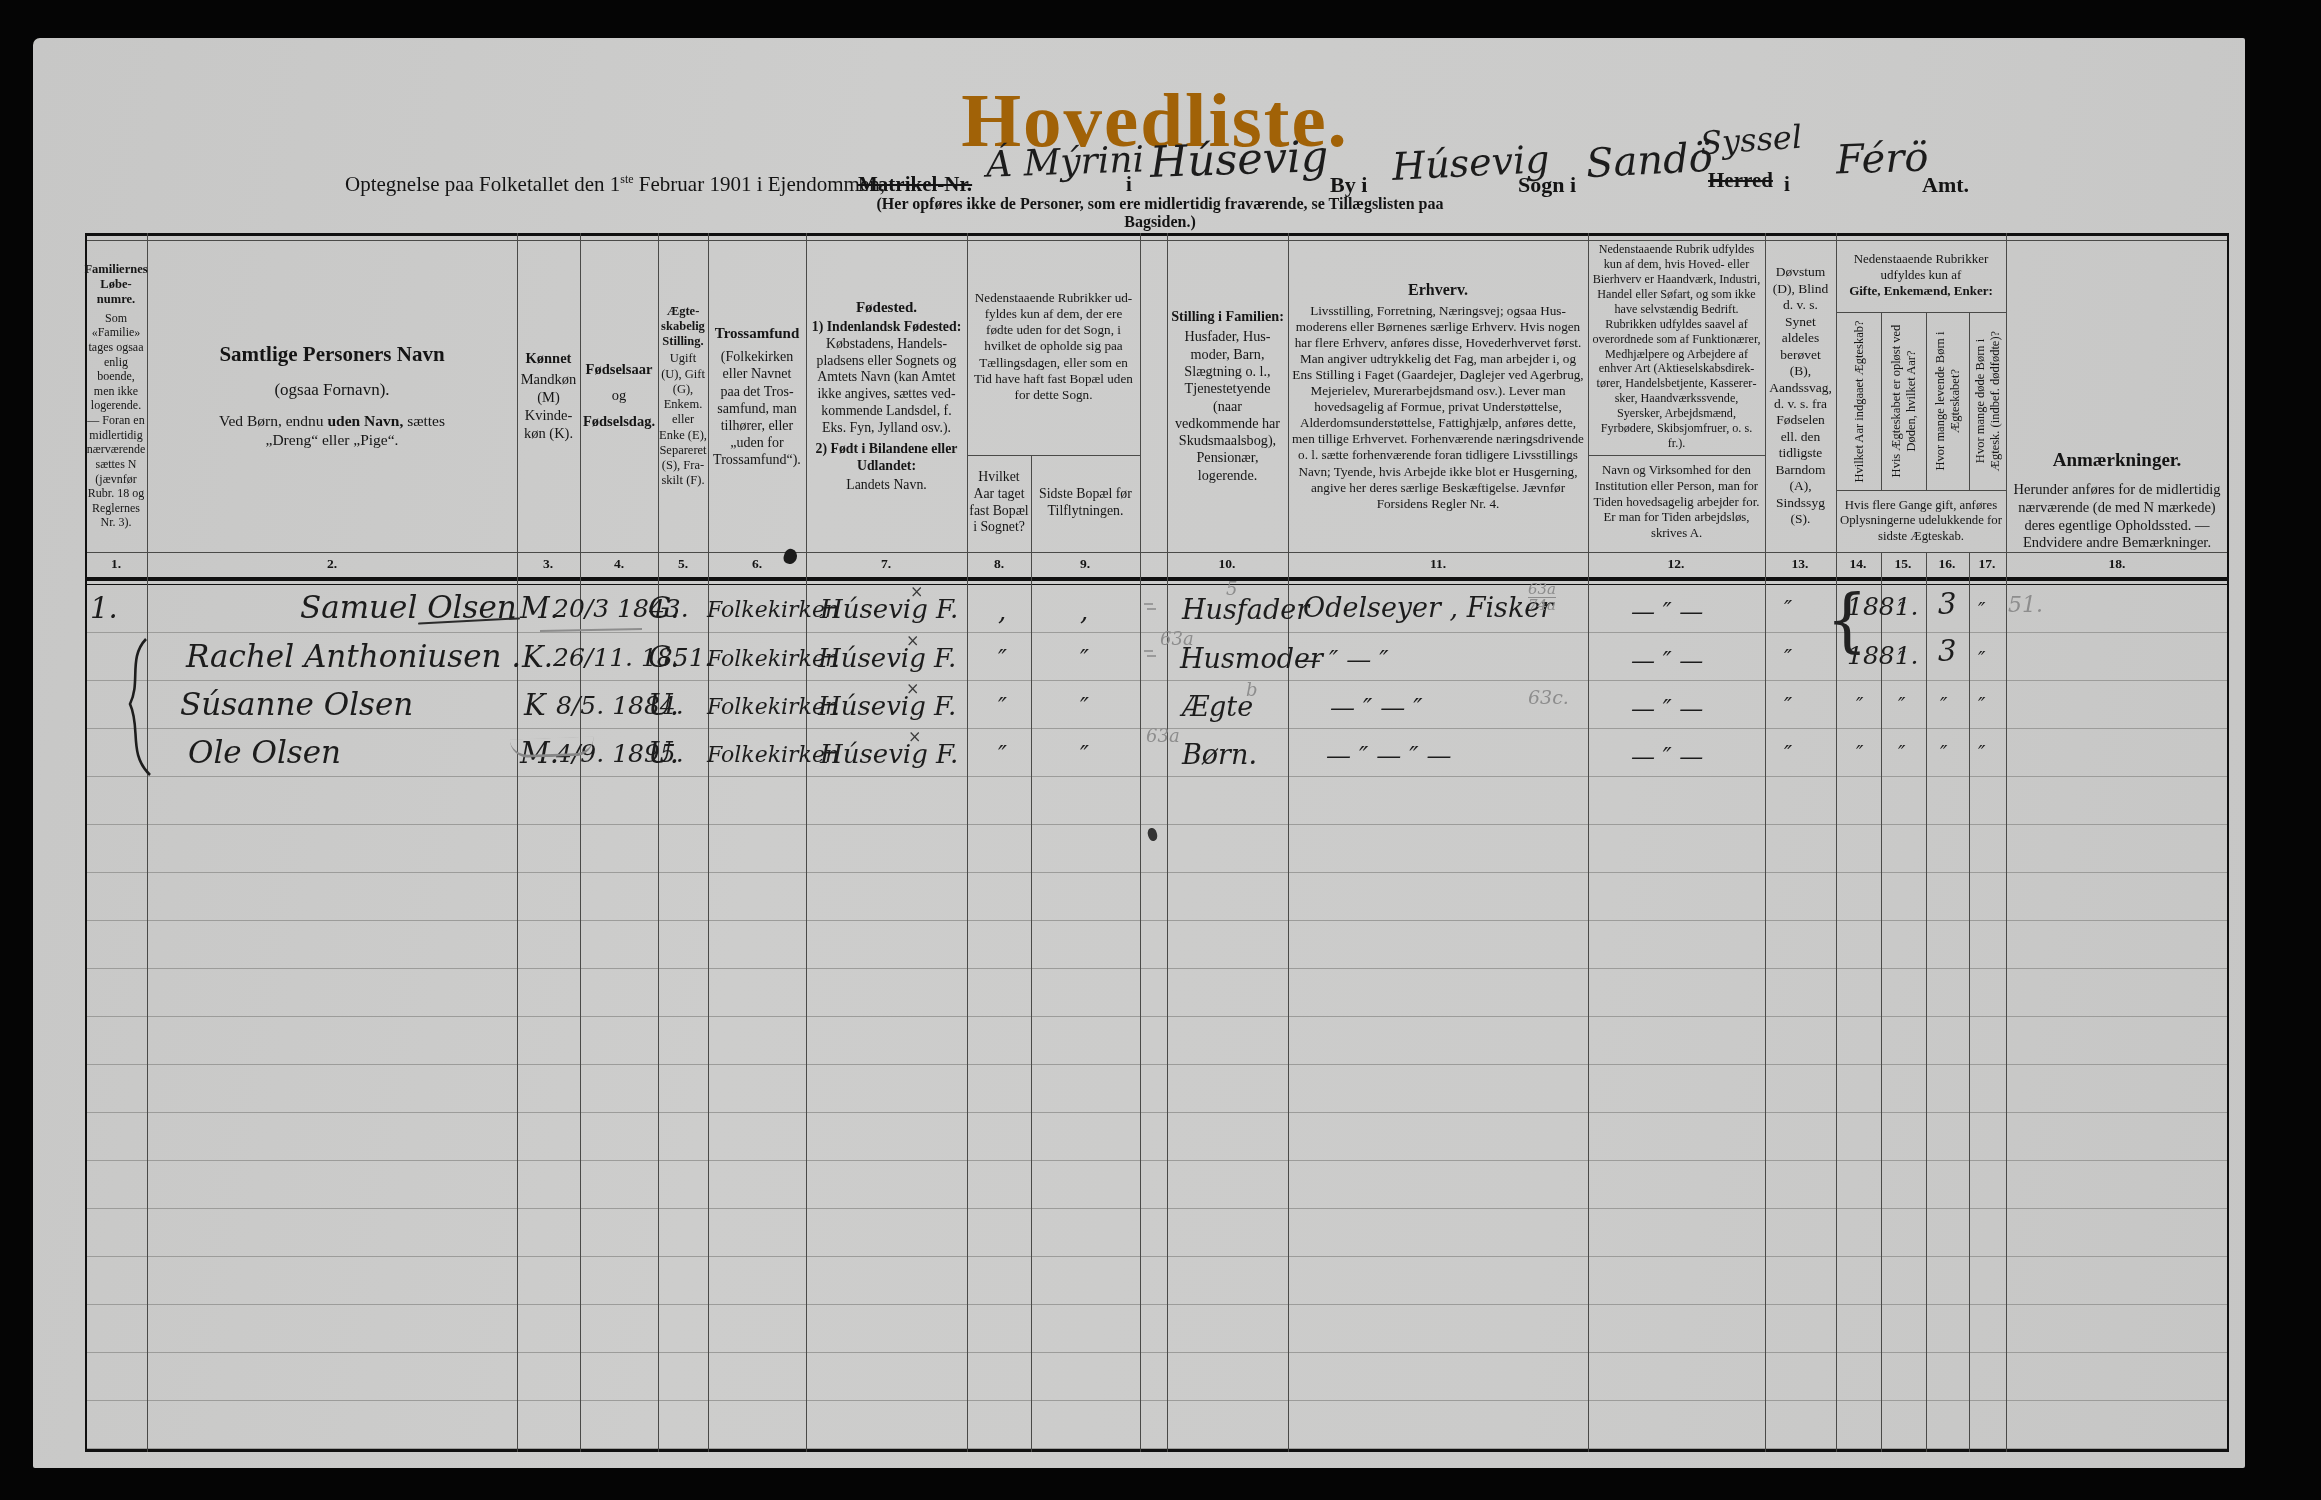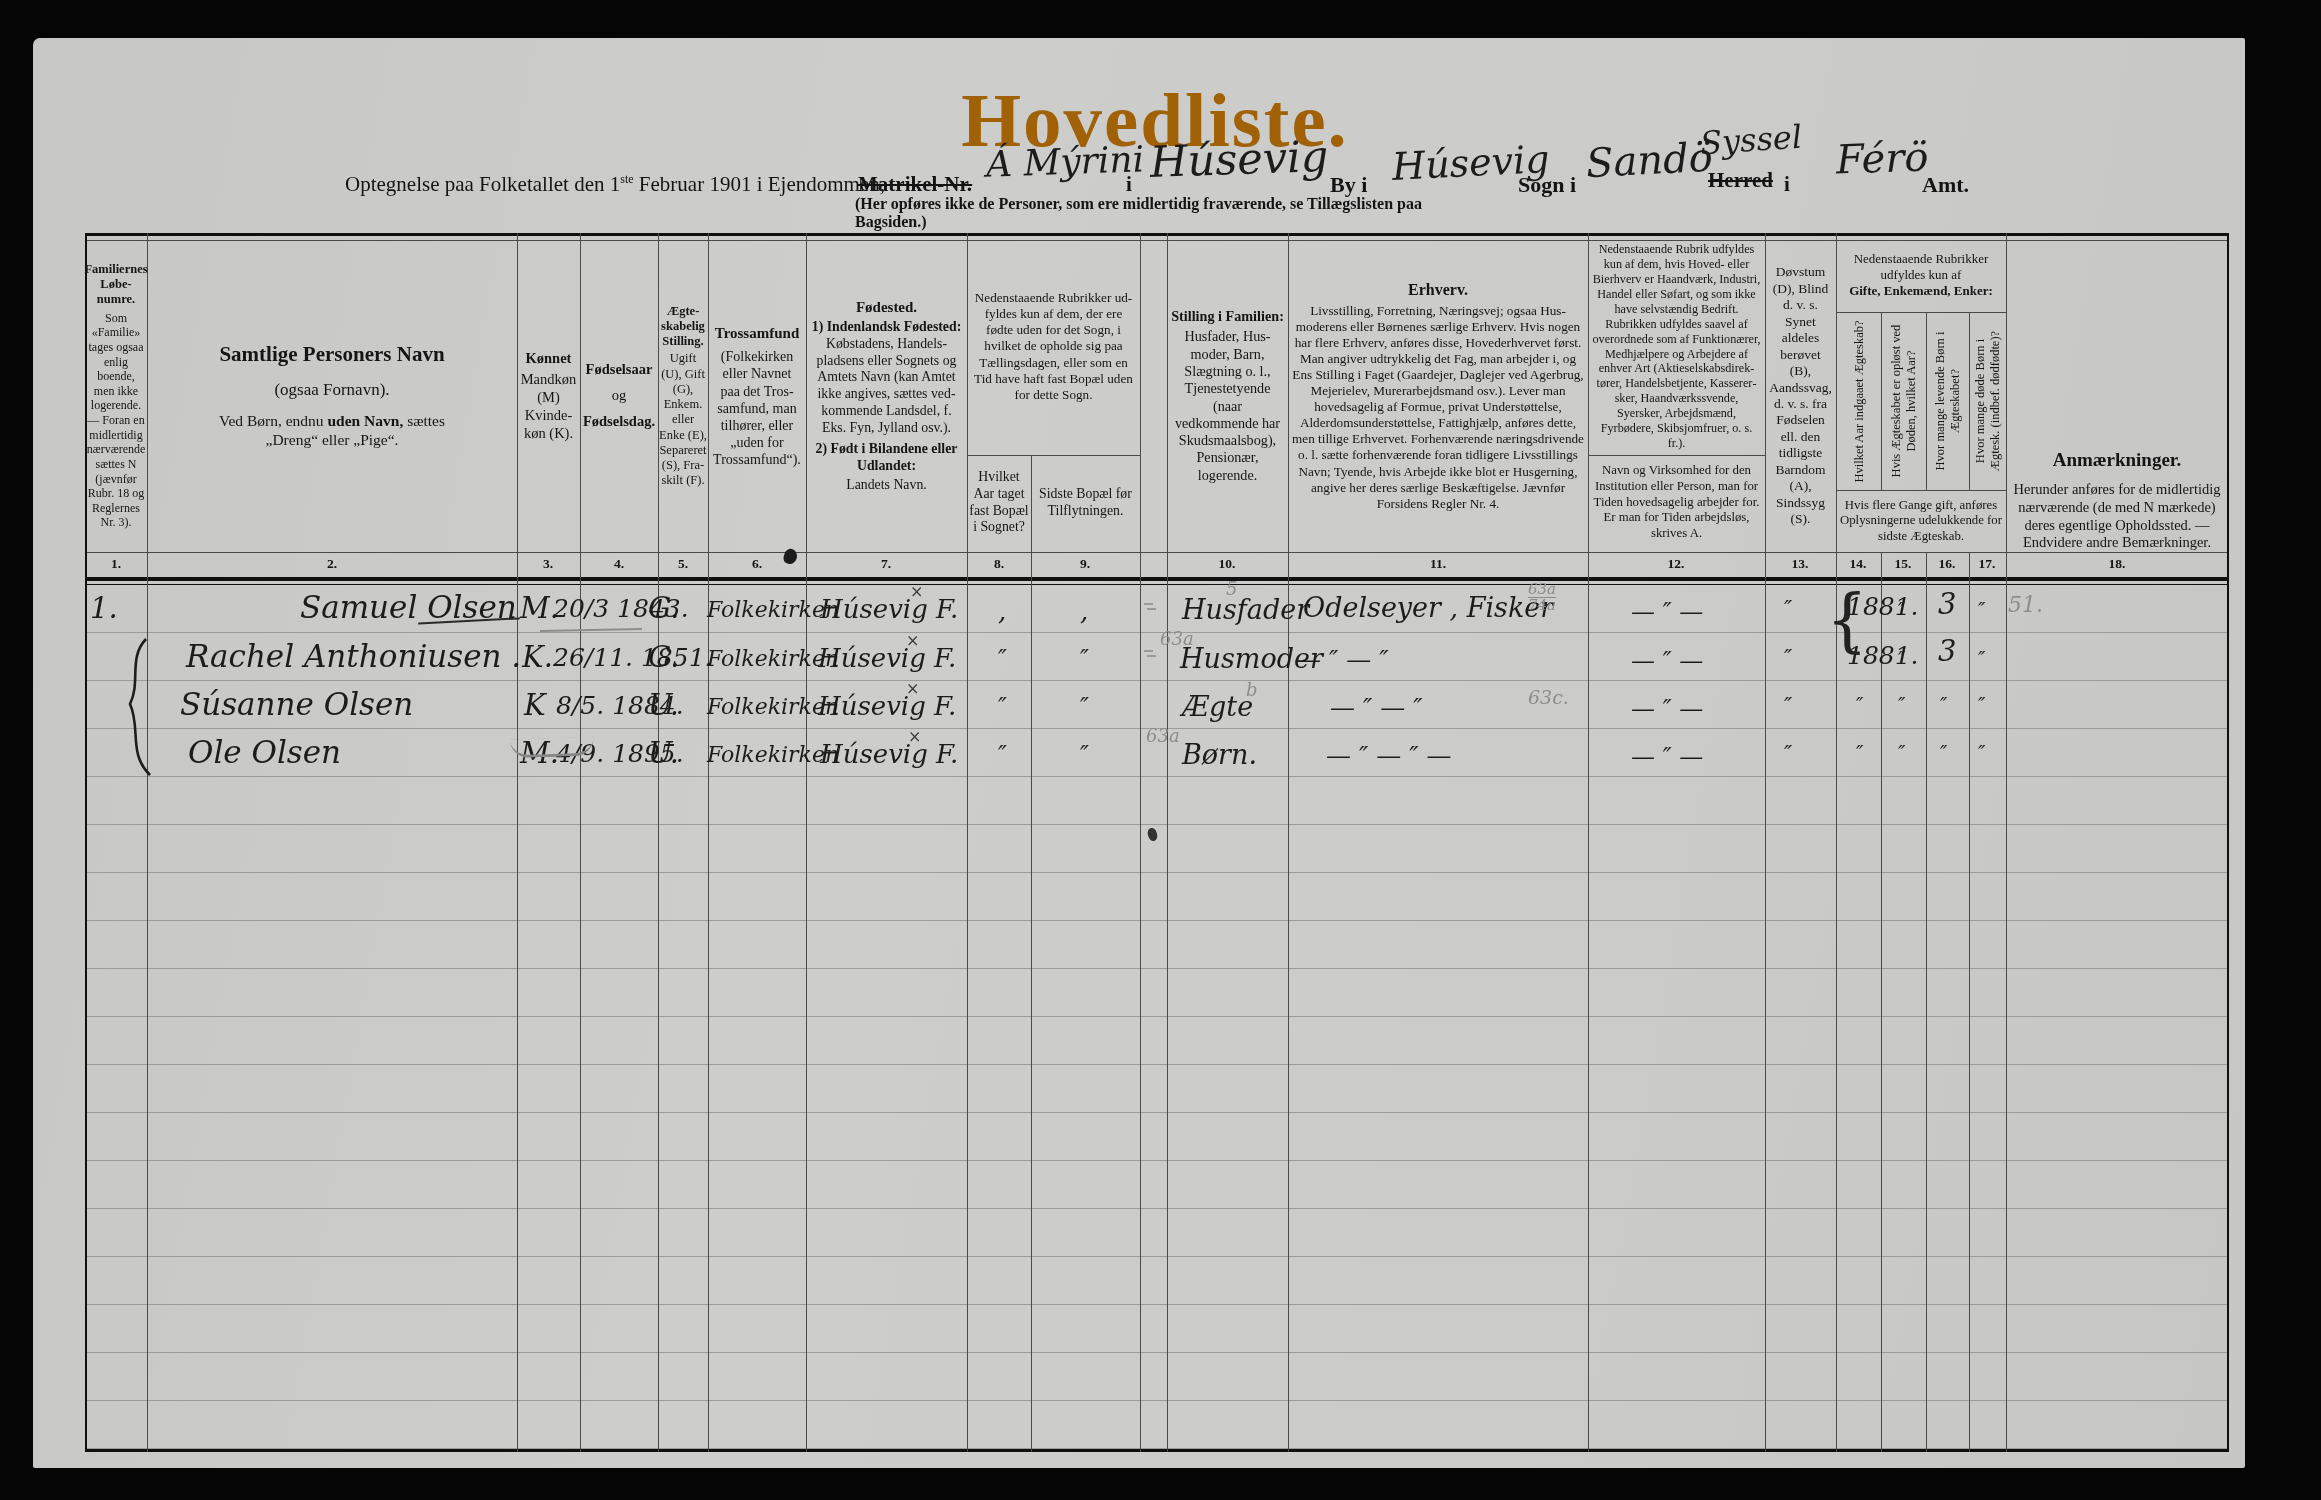--- a/index.html
+++ b/index.html
@@ -45,21 +45,21 @@
   <span class="abs" style="left:1330px;top:172px;font-size:22px;font-weight:bold;">By i</span>
   <span class="hw" style="left:1392px;top:144px;font-size:38px;transform:rotate(-3deg);">Húsevig</span>
   <span class="abs" style="left:1518px;top:172px;font-size:22px;font-weight:bold;">Sogn i</span>
   <span class="hw" style="left:1586px;top:140px;font-size:40px;transform:rotate(-3deg);">Sandö</span>
   <span class="hw" style="left:1700px;top:124px;font-size:32px;transform:rotate(-4deg);">Syssel</span>
   <span class="abs strike" style="left:1708px;top:168px;font-size:21px;font-weight:bold;">Herred</span>
   <span class="abs" style="left:1784px;top:172px;font-size:21px;font-weight:bold;">i</span>
   <span class="hw" style="left:1836px;top:138px;font-size:40px;transform:rotate(-2deg);">Férö</span>
   <span class="abs" style="left:1922px;top:172px;font-size:22px;font-weight:bold;">Amt.</span>
 
-  <div class="abs" style="left:855px;top:195px;width:610px;text-align:left;font-size:16px;font-weight:bold;">(Her opføres ikke de Personer, som ere midlertidig fraværende, se Tillægslisten paa Bagsiden.)</div>
+  <div class="abs" style="left:855px;top:195px;width:610px;text-align:center;font-size:16px;font-weight:bold;">(Her opføres ikke de Personer, som ere midlertidig fraværende, se Tillægslisten paa Bagsiden.)</div>
 
   <div>
     <div class="hline thick" style="left:85px;top:233px;width:2143px;height:3px;"></div>
     <div class="hline" style="left:85px;top:240px;width:2143px;"></div>
     <div class="hline" style="left:85px;top:552px;width:2143px;"></div>
     <div class="hline thick" style="left:85px;top:577px;width:2143px;height:4px;"></div>
     <div class="hline thick" style="left:85px;top:584px;width:2143px;height:1px;"></div>
     <div class="hline thick" style="left:85px;top:1449px;width:2143px;height:3px;"></div>
     <div class="hline" style="left:967px;top:455px;width:173px;"></div>
     <div class="hline" style="left:1588px;top:455px;width:177px;"></div>

